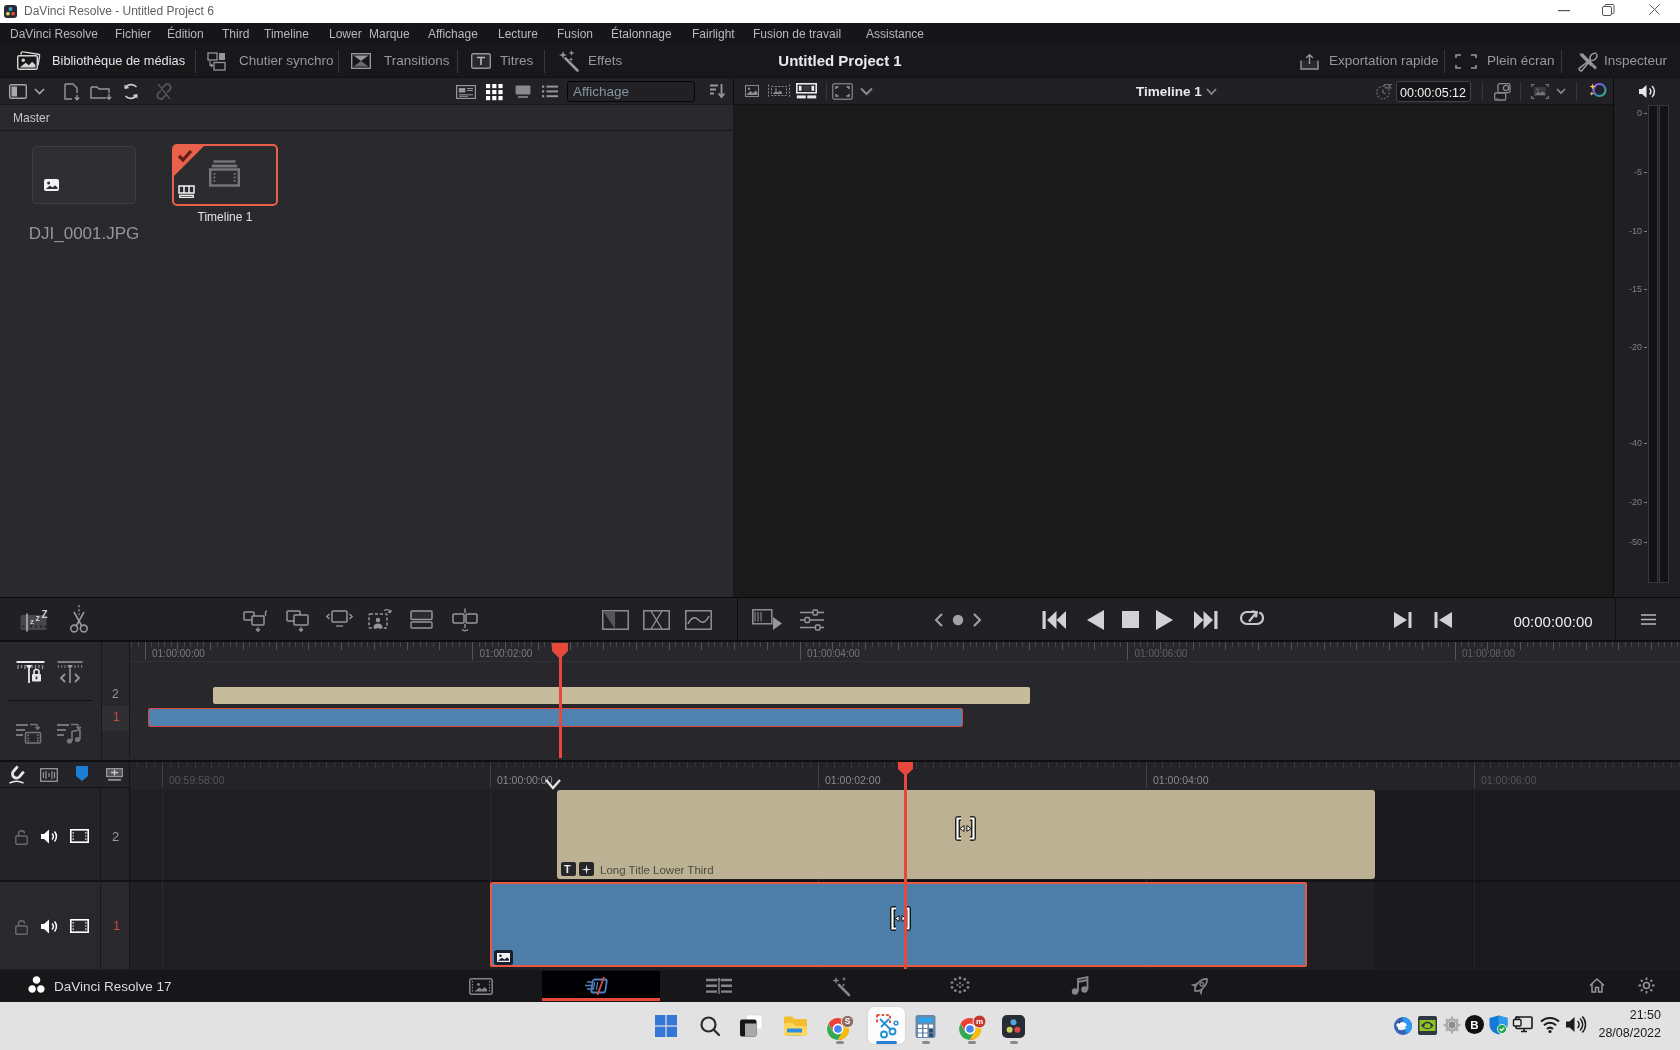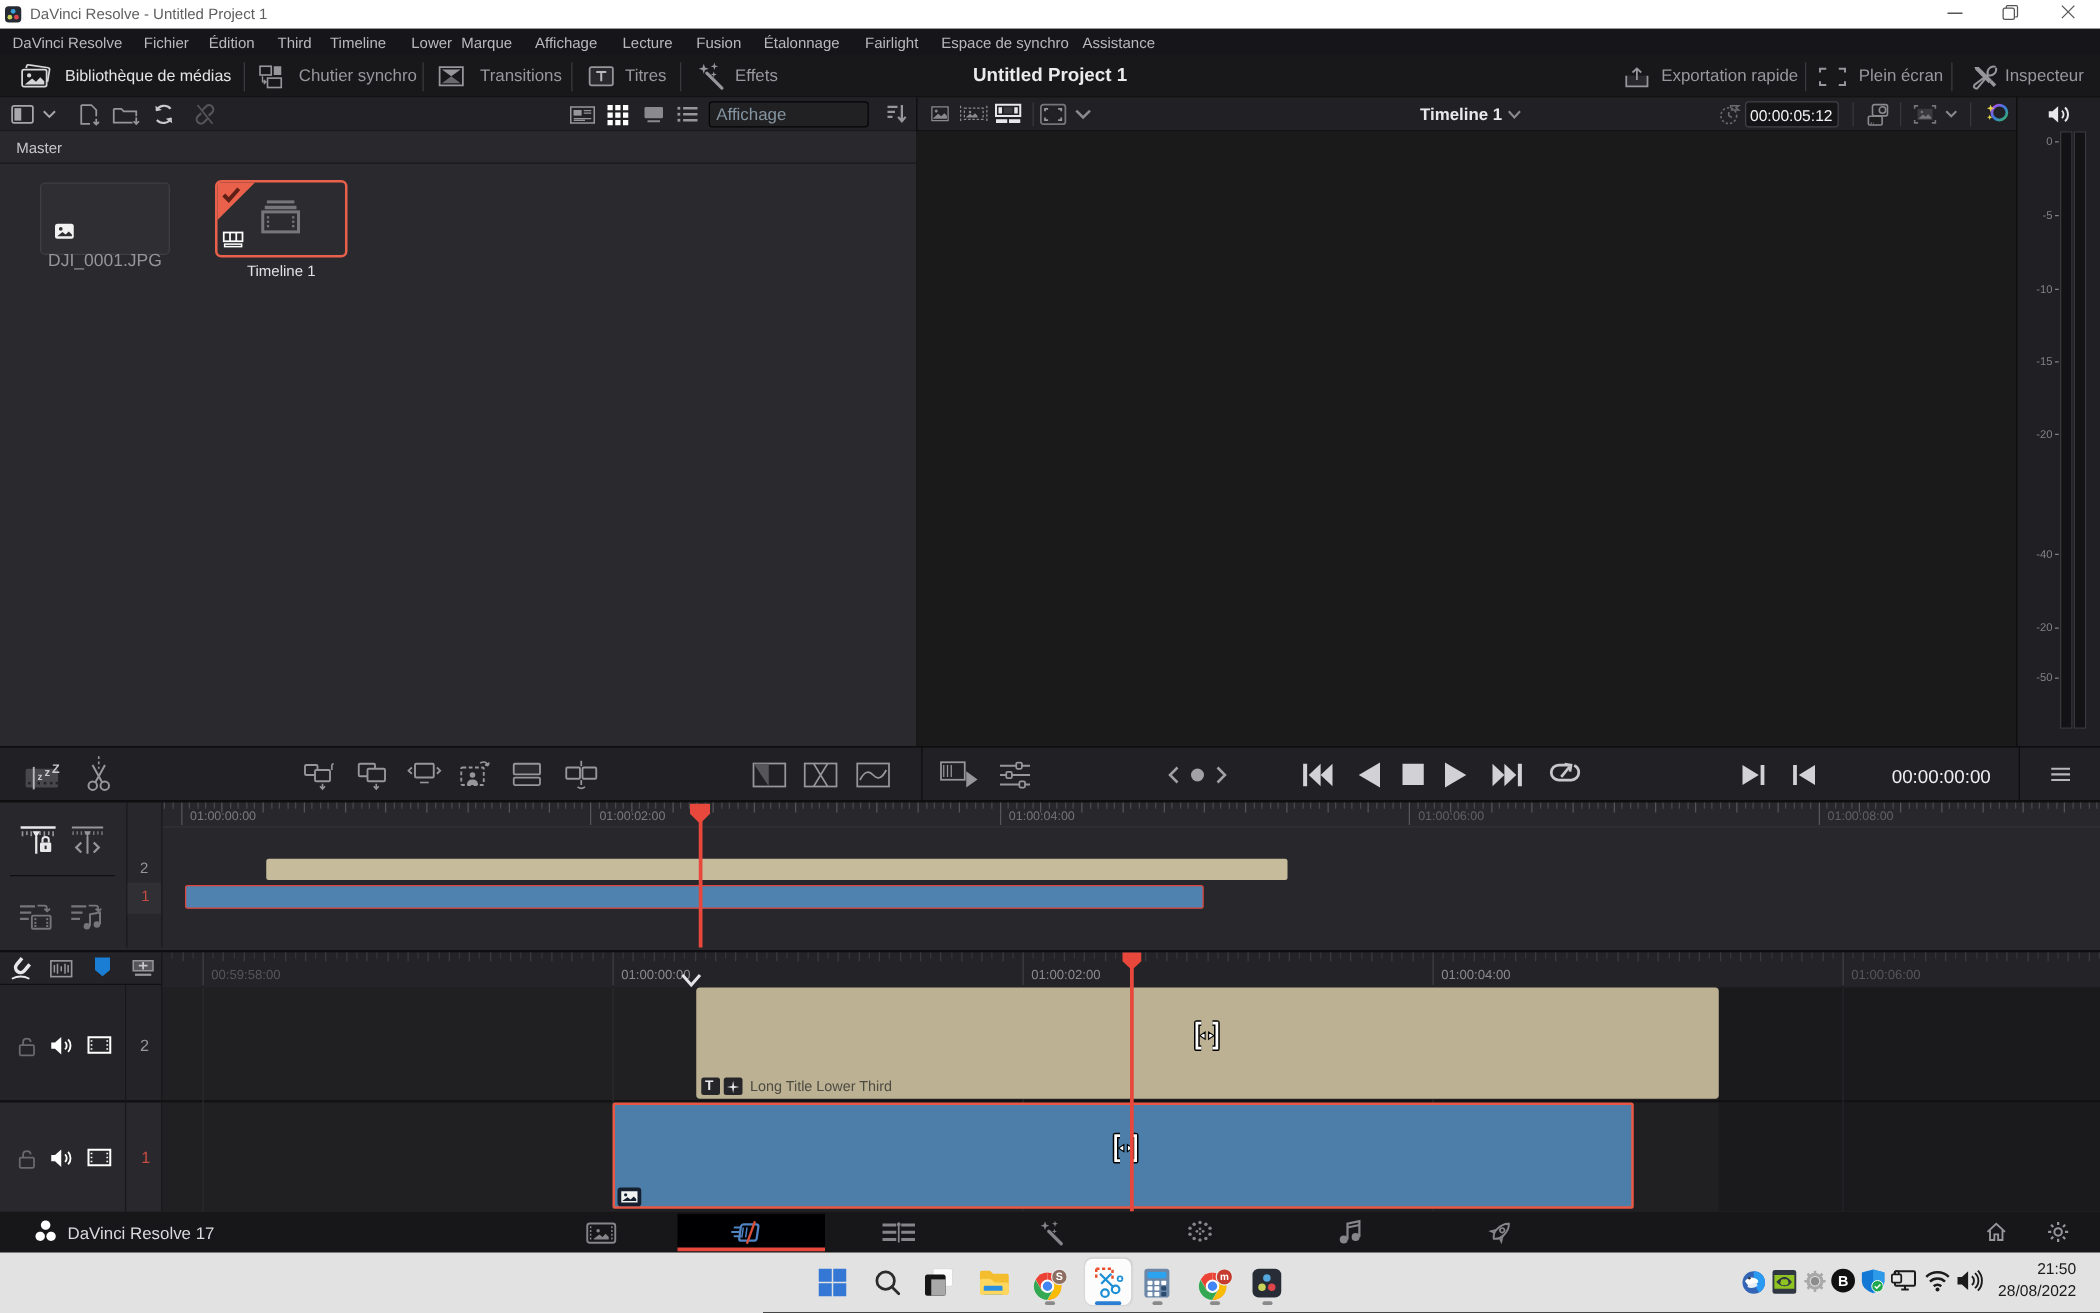--- a/index.html
+++ b/index.html
@@ -12,21 +12,21 @@
 </head>
 <body>
 
 <div class="abs" id="titlebar" style="left:0;top:0;width:1680px;height:23px;background:#ffffff;"></div>
 <svg style="left:4px;top:5px;" width="13" height="13" viewBox="0 0 13 13">
   <rect x="0" y="0" width="13" height="13" rx="3" fill="#262b33"></rect>
   <circle cx="6.5" cy="4" r="1.9" fill="#3aa0da"></circle>
   <circle cx="3.9" cy="8.7" r="1.9" fill="#c9d35a"></circle>
   <circle cx="9.1" cy="8.7" r="1.9" fill="#e0454b"></circle>
 </svg>
-<div class="txt" style="left:24px;top:4px;font-size:12px;color:#5f5f5f;">DaVinci Resolve - Untitled Project 1</div>
+<div class="txt" style="left:24px;top:4px;font-size:12px;color:#5f5f5f;">DaVinci Resolve - Untitled Project 6</div>
 <svg style="left:1558px;top:10px;" width="12" height="2" viewBox="0 0 12 2">
     <rect width="12" height="1.2" fill="#555"></rect>
   </svg>
 <svg style="left:1602px;top:4px;" width="13" height="12" viewBox="0 0 13 12">
   <rect x="0.5" y="2.5" width="9" height="9" rx="1.5" fill="none" stroke="#555" stroke-width="1"></rect>
   <path d="M3 2.5 L3 1.5 Q3 0.5 4 0.5 L11 0.5 Q12 0.5 12 1.5 L12 8.5 Q12 9.5 11 9.5 L10.2 9.5" fill="none" stroke="#555" stroke-width="1"></path>
 </svg>
 <svg style="left:1649px;top:4px;" width="11" height="11" viewBox="0 0 11 11">
     <path d="M0.5 0.5 L10.5 10.5 M10.5 0.5 L0.5 10.5" stroke="#555" stroke-width="1"></path>
   </svg>
@@ -38,21 +38,21 @@
   <span class="txt" style="left:167px;">Édition</span>
   <span class="txt" style="left:222px;">Third</span>
   <span class="txt" style="left:264px;">Timeline</span>
   <span class="txt" style="left:329px;">Lower</span>
   <span class="txt" style="left:369px;">Marque</span>
   <span class="txt" style="left:428px;">Affichage</span>
   <span class="txt" style="left:498px;">Lecture</span>
   <span class="txt" style="left:557px;">Fusion</span>
   <span class="txt" style="left:611px;">Étalonnage</span>
   <span class="txt" style="left:692px;">Fairlight</span>
-  <span class="txt" style="left:753px;">Espace de synchro</span>
+  <span class="txt" style="left:753px;">Fusion de travail</span>
   <span class="txt" style="left:866px;">Assistance</span>
 </div>
 
 <div class="abs" id="toolbar" style="left:0;top:44px;width:1680px;height:34px;background:#18181b;border-bottom:1px solid #101012;"></div>
 <div id="toolbaritems">
 
   <svg style="left:17px;top:51px;" width="24" height="19" viewBox="0 0 24 19">
     <path d="M4 3.5 L4.3 2 Q4.6 0.6 6 0.9 L21.5 3.2 Q22.9 3.5 22.6 4.9 L21 14.5" fill="none" stroke="#d6d6d8" stroke-width="1.4"></path>
     <rect x="0.7" y="4.7" width="19.6" height="13.6" rx="1.5" fill="#18181b" stroke="#d6d6d8" stroke-width="1.4"></rect>
     <circle cx="6.3" cy="9.3" r="1.7" fill="#d6d6d8"></circle>
@@ -188,21 +188,21 @@
   </svg>
 </div>
 <div id="thumbnails">
 
   <div class="abs" style="left:32px;top:146px;width:104px;height:58px;background:#2f2f33;border:1px solid #3f3f43;border-radius:4px;"></div>
   <svg style="left:44px;top:179px;" width="15" height="12" viewBox="0 0 15 12">
     <rect x="0" y="0" width="15" height="12" rx="2" fill="#f2f2f2"></rect>
     <circle cx="4.6" cy="4" r="1.5" fill="#2f2f33"></circle>
     <path d="M2 9.8 L6 6.5 L8.5 8.6 L11 6.2 L13.5 8.6 L13.5 10 L2 10 Z" fill="#2f2f33"></path>
   </svg>
-  <div class="txt" style="left:84px;top:200px;transform:translateX(-50%);font-size:14px;color:#96969a;">DJI_0001.JPG</div>
+  <div class="txt" style="left:84px;top:224px;transform:translateX(-50%);font-size:17px;color:#96969a;">DJI_0001.JPG</div>
 
   <div class="abs" style="left:172px;top:144px;width:106px;height:62px;background:#2c2c30;border:2.5px solid #e9604b;border-radius:5px;overflow:hidden;"></div>
   <svg style="left:174px;top:146px;" width="34" height="34" viewBox="0 0 34 34">
     <path d="M0 0 L30 0 L0 30 Z" fill="#e9604b"></path>
     <path d="M5 10 L9 14 L17 5" fill="none" stroke="#5e1f16" stroke-width="3.2"></path>
   </svg>
   <svg style="left:209px;top:160px;" width="31" height="27" viewBox="0 0 31 27">
     <path d="M4.5 1.5 L26.5 1.5" stroke="#77777b" stroke-width="2.4"></path>
     <path d="M2.8 6 L28.2 6" stroke="#77777b" stroke-width="2.8"></path>
     <rect x="1.2" y="9.5" width="28.6" height="16" fill="none" stroke="#77777b" stroke-width="2.4"></rect>

